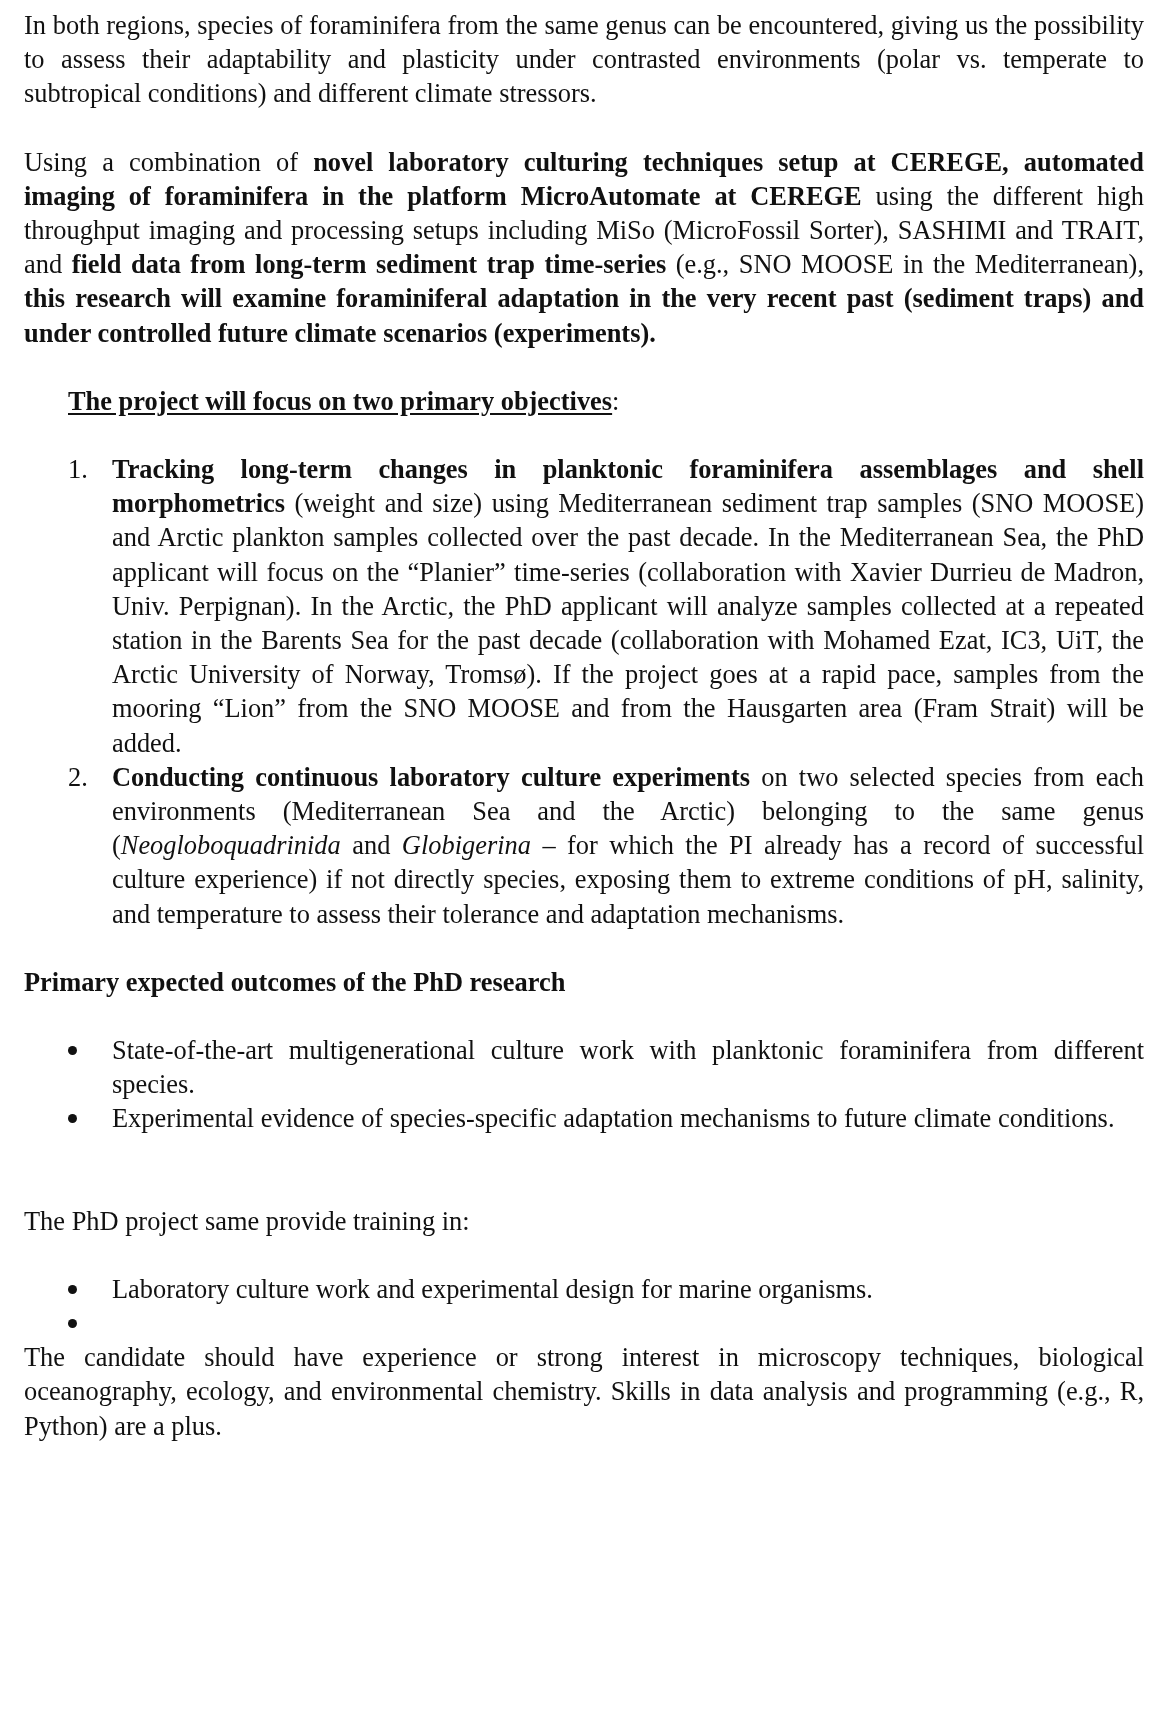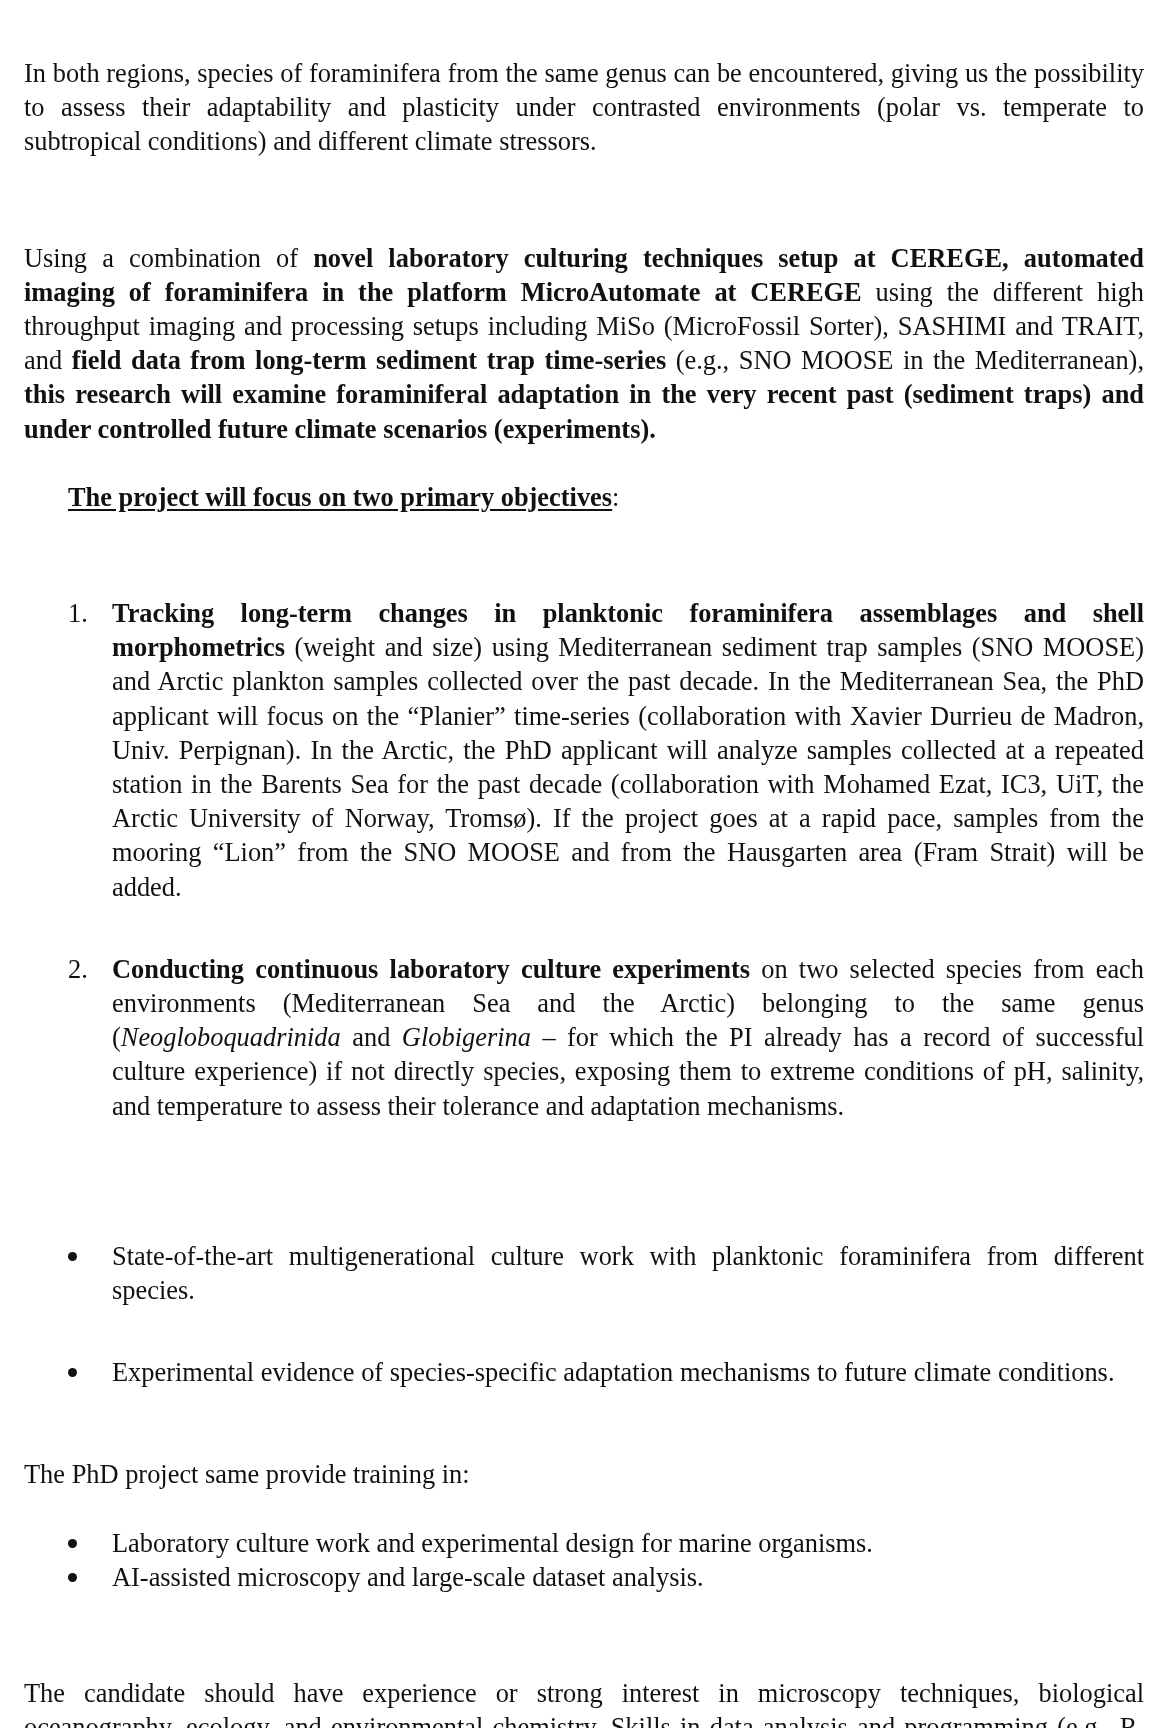--- a/index.html
+++ b/index.html
@@ -19,21 +19,21 @@
   i { font-style: italic; }
   ol.objectives { margin: 0; padding: 0; list-style: none; }
   ol.objectives li { position: relative; padding-left: 88px; text-align: justify; }
   ol.objectives li .num { position: absolute; left: 44px; top: 0; }
   ul.bullets { margin: 0; padding: 0; list-style: none; }
   ul.bullets li { position: relative; padding-left: 88px; text-align: justify; }
   ul.bullets li .dot {
     position: absolute; left: 44px; top: 13px;
     width: 9px; height: 9px; border-radius: 50%; background: #111111;
   }
-  .last-line-left { text-align-last: left; margin-top: 48px; }
+  .last-line-left { text-align-last: left; }
 </style>
 </head>
 <body>
 
 <div class="page">
 
   <p class="last-line-left">In both regions, species of foraminifera from the same genus can be encountered, giving us the possibility to assess their adaptability and plasticity under contrasted environments (polar vs. temperate to subtropical conditions) and different climate stressors.</p>
 
   <div class="gap"></div>
 
@@ -49,39 +49,40 @@
     <li class="last-line-left">
       <span class="num">1.</span><b>Tracking long-term changes in planktonic foraminifera assemblages and shell morphometrics</b><span> (weight and size) using Mediterranean sediment trap samples (SNO MOOSE) and Arctic plankton samples collected over the past decade. In the Mediterranean Sea, the PhD applicant will focus on the “Planier” time-series (collaboration with Xavier Durrieu de Madron, Univ. Perpignan). In the Arctic, the PhD applicant will analyze samples collected at a repeated station in the Barents Sea for the past decade (collaboration with Mohamed Ezat, IC3, UiT, the Arctic University of Norway, Tromsø). If the project goes at a rapid pace, samples from the mooring “Lion” from the SNO MOOSE and from the Hausgarten area (Fram Strait) will be added.</span>
     </li>
     <li class="last-line-left">
       <span class="num">2.</span><b>Conducting continuous laboratory culture experiments</b><span> on two selected species from each environments (Mediterranean Sea and the Arctic) belonging to the same genus (</span><i>Neogloboquadrinida</i><span> and </span><i>Globigerina</i><span> – for which the PI already has a record of successful culture experience) if not directly species, exposing them to extreme conditions of pH, salinity, and temperature to assess their tolerance and adaptation mechanisms.</span>
     </li>
   </ol>
 
   <div class="gap"></div>
 
+  <p class="heading">Primary expected outcomes of the PhD research</p>
 
   <div class="gap"></div>
 
   <ul class="bullets">
     <li class="last-line-left"><span class="dot"></span><span>State-of-the-art multigenerational culture work with planktonic foraminifera from different species.</span></li>
     <li class="last-line-left"><span class="dot"></span><span>Experimental evidence of species-specific adaptation mechanisms to future climate conditions.</span></li>
   </ul>
 
   <div class="gap"></div>
 
 
   <div class="gap"></div>
 
   <p>The PhD project same provide training in:</p>
 
   <div class="gap"></div>
 
   <ul class="bullets">
     <li><span class="dot"></span><span>Laboratory culture work and experimental design for marine organisms.</span></li>
-    <li><span class="dot"></span><span>AI-assisted microscopy and large-scale dataset analysis.</span></li>
+    <li><span class="dot"></span></li>
   </ul>
 
   <div class="gap"></div>
 
   <p class="last-line-left">The candidate should have experience or strong interest in microscopy techniques, biological oceanography, ecology, and environmental chemistry. Skills in data analysis and programming (e.g., R, Python) are a plus.</p>
 
 </div>
 
 </body></html>

